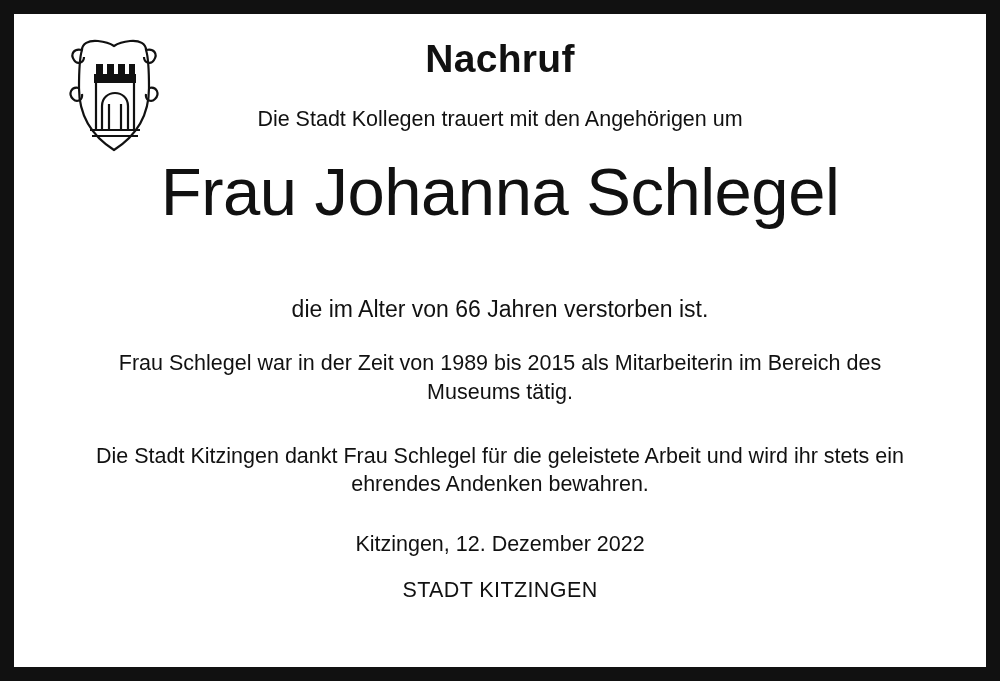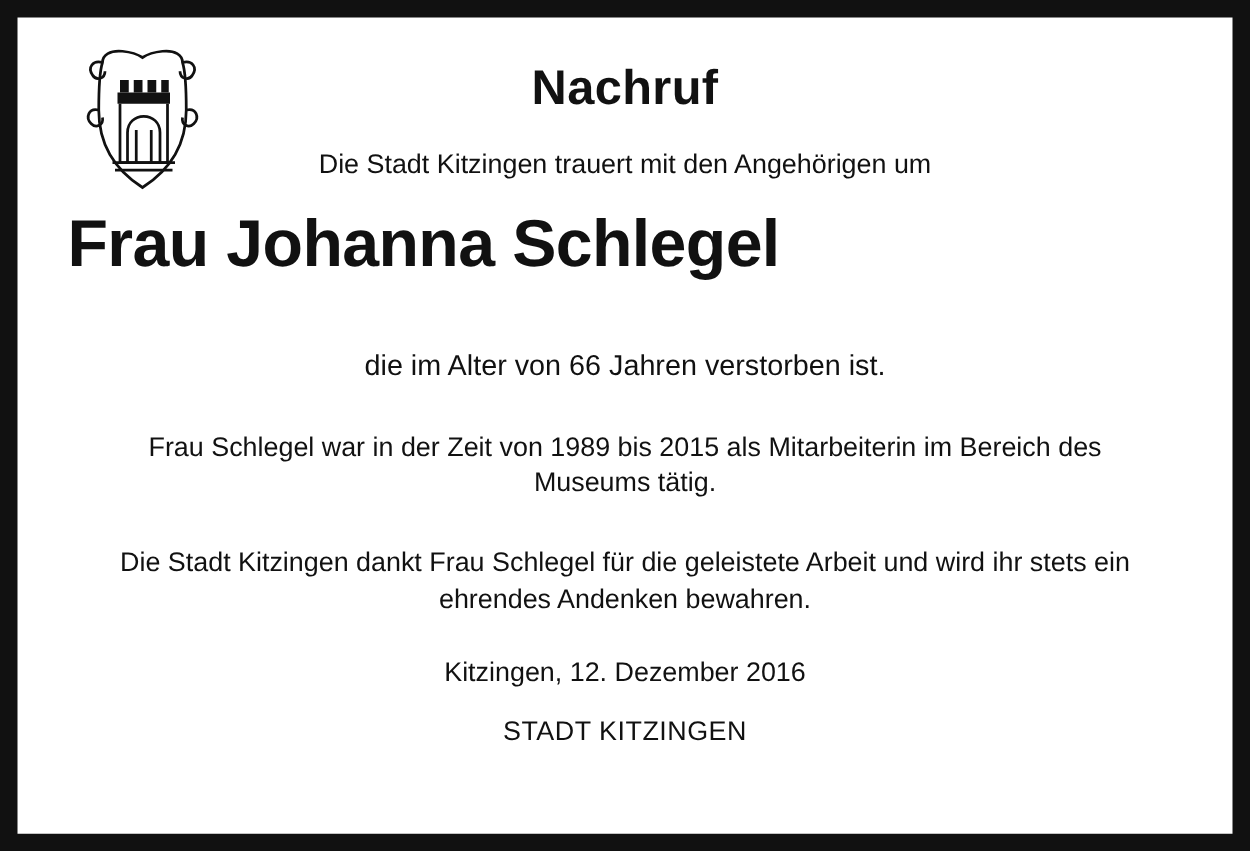--- a/index.html
+++ b/index.html
@@ -21,21 +21,21 @@
     height: 681px;
     background: #ffffff;
     border: 14px solid #111111;
     padding: 0;
   }
   .inner {
     position: relative;
     width: 100%;
     height: 100%;
     box-sizing: border-box;
-    padding: 18px 40px 10px 40px;
+    padding: 6px 40px 10px 40px;
   }
   .crest {
     position: absolute;
     left: 38px;
     top: 16px;
     width: 125px;
     height: 128px;
   }
   .title {
     text-align: center;
@@ -45,36 +45,37 @@
     margin: 18px 0 0 0;
     line-height: 1.1;
   }
   .lead {
     text-align: center;
     font-size: 21.5px;
     margin-top: 25px;
     line-height: 1.25;
   }
   .name {
-    font-size: 53px;
-    font-weight: bold;
+    text-align: center;
+    font-size: 67px;
+    font-weight: normal;
     margin-top: 10px;
     letter-spacing: -0.5px;
     line-height: 1.12;
   }
   .age {
     text-align: center;
     font-size: 23px;
     margin-top: 22px;
   }
   .para {
     text-align: center;
     font-size: 21.5px;
     line-height: 1.32;
-    margin-top: 38px;
+    margin-top: 26px;
     padding: 0 22px;
   }
   .para.p2 { margin-top: 24px; }
   .para.p3 { margin-top: 36px; }
   .place {
     text-align: center;
     font-size: 21.5px;
     margin-top: 33px;
   }
   .city {
@@ -121,26 +122,26 @@
           <path d="M69 100 L69 74"></path>
 
           <path d="M38 100 L88 100"></path>
           <path d="M40 106 L86 106"></path>
         </g>
       </svg>
     </div>
 
     <h1 class="title">Nachruf</h1>
 
-    <p class="lead">Die Stadt Kitzingen trauert mit den Angehörigen um</p>
+    <p class="lead">Die Stadt Kollegen trauert mit den Angehörigen um</p>
 
     <p class="name">Frau Johanna Schlegel</p>
 
     <p class="age">die im Alter von 66 Jahren verstorben ist.</p>
 
     <p class="para p1">Frau Schlegel war in der Zeit von 1989 bis 2015 als Mitarbeiterin im Bereich des Museums tätig.</p>
     <p class="para p3">Die Stadt Kitzingen dankt Frau Schlegel für die geleistete Arbeit und wird ihr stets ein ehrendes Andenken bewahren.</p>
 
-    <p class="place">Kitzingen, 12. Dezember 2016</p>
+    <p class="place">Kitzingen, 12. Dezember 2022</p>
     <p class="city">STADT KITZINGEN</p>
 
   </div>
 </div>
 
 </body></html>

